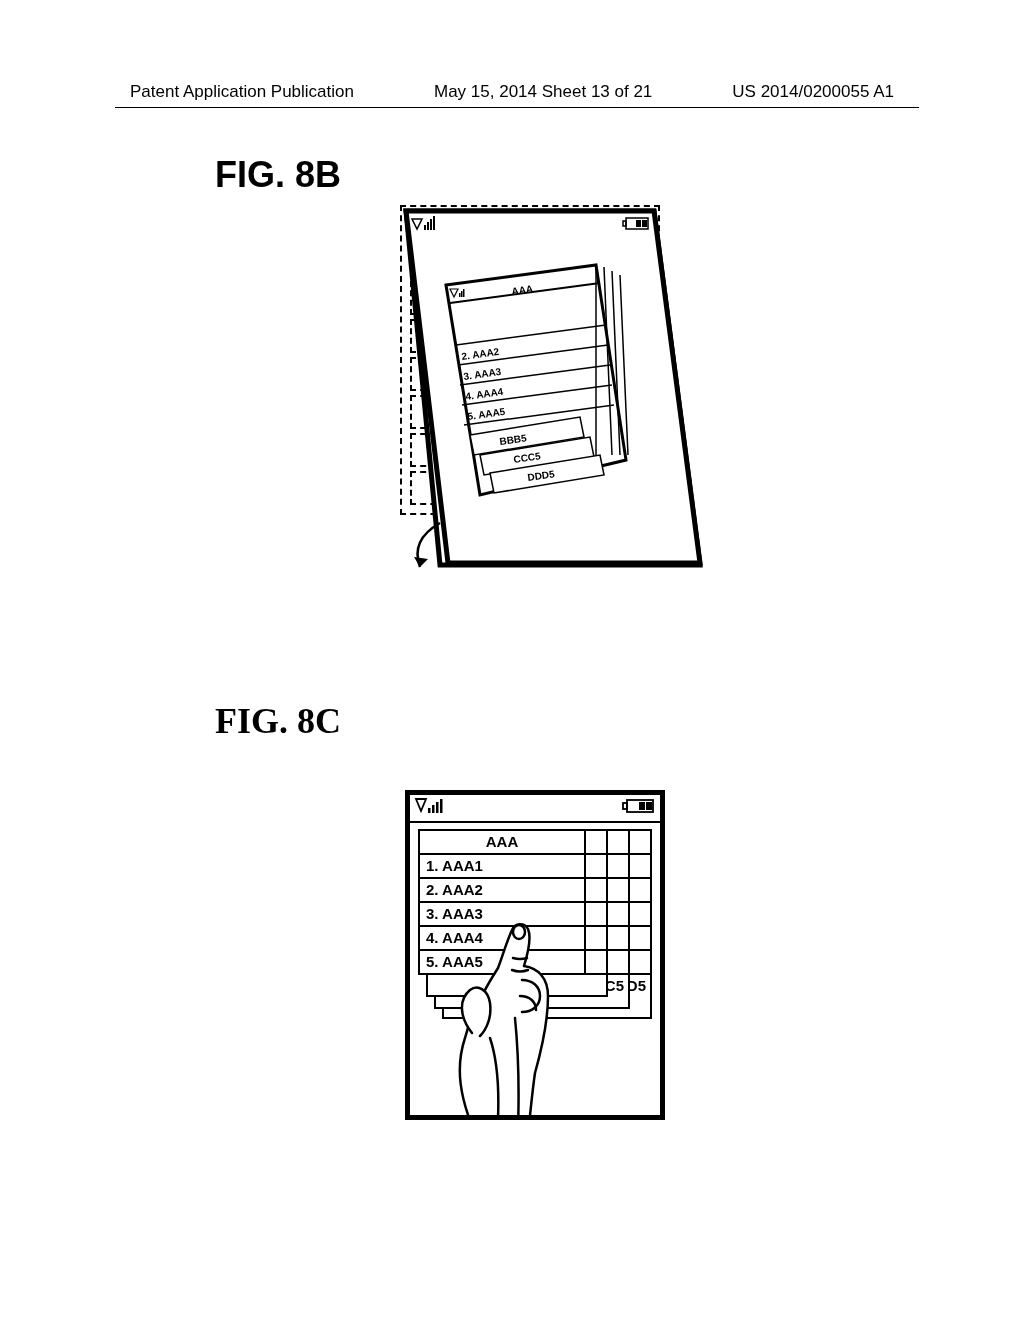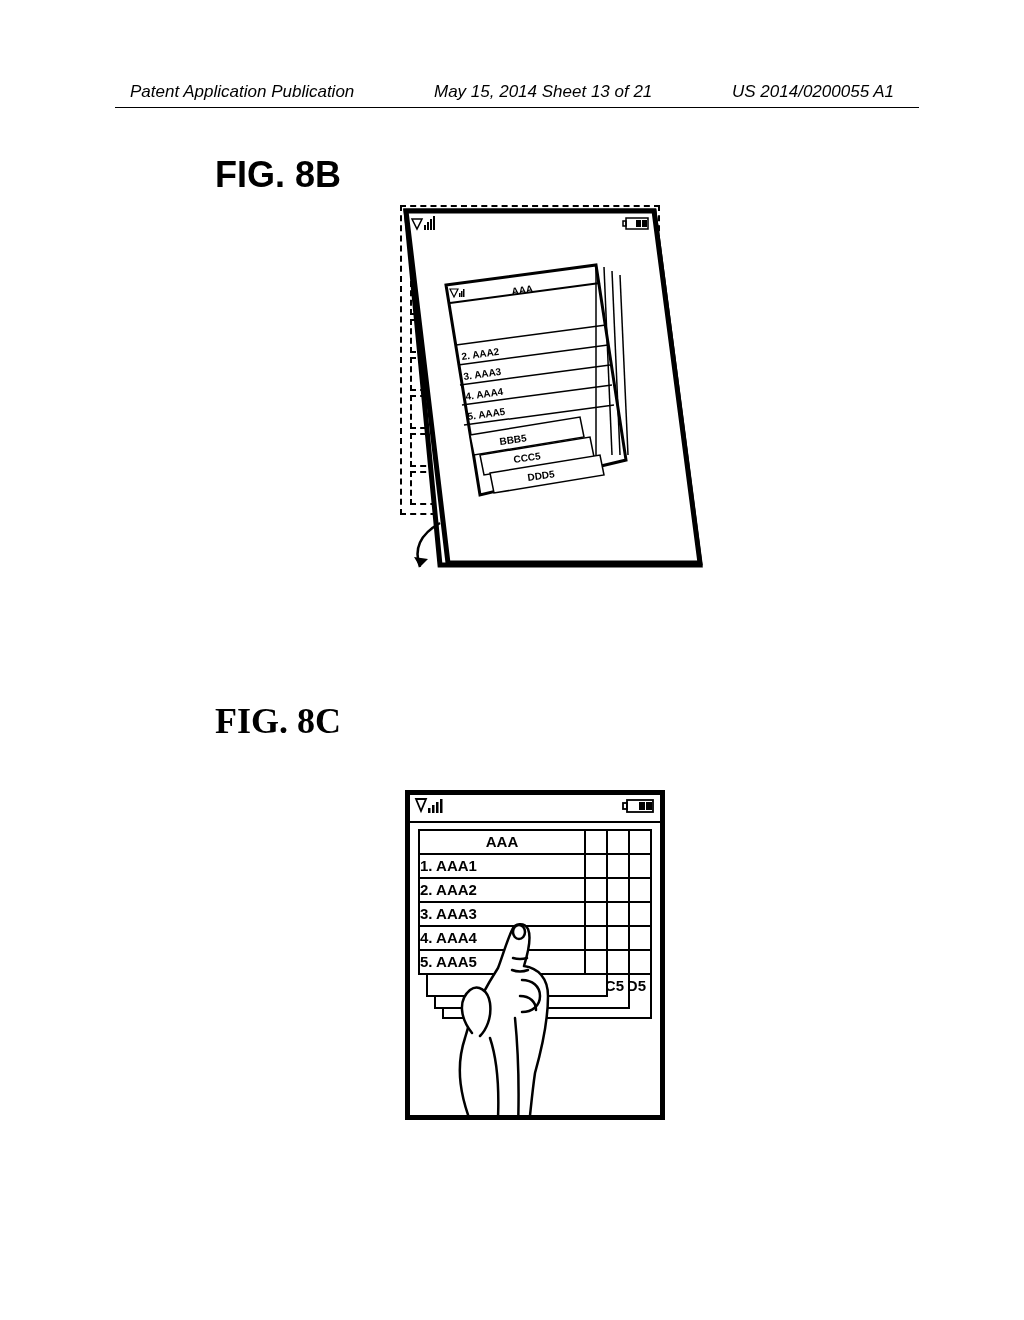--- a/index.html
+++ b/index.html
@@ -13,21 +13,20 @@
   }
   .header {
     position: absolute;
     top: 82px;
     left: 0;
     right: 0;
     display: flex;
     justify-content: space-between;
     padding: 0 130px 0 130px;
     font-size: 17px;
-    font-style: italic;
   }
   .header .left { font-weight: 400; }
   .header .mid { font-weight: 400; text-align: right; }
   .header .right { font-weight: 400; }
   .rule {
     position: absolute;
     top: 107px;
     left: 115px;
     right: 105px;
     height: 1px;
@@ -109,20 +108,21 @@
     font-weight: 900;
     font-size: 15px;
     border-bottom: 2px solid #000;
     height: 24px;
     line-height: 22px;
   }
   .card-row {
     border-bottom: 2px solid #000;
     height: 24px;
     line-height: 22px;
+    padding-left: 6px;
     font-family: "Arial Black", Arial, sans-serif;
     font-weight: 900;
     font-size: 15px;
   }
   .card-row:last-child { border-bottom: none; }
   .hand-svg {
     position: absolute;
     z-index: 100;
   }
 </style>

